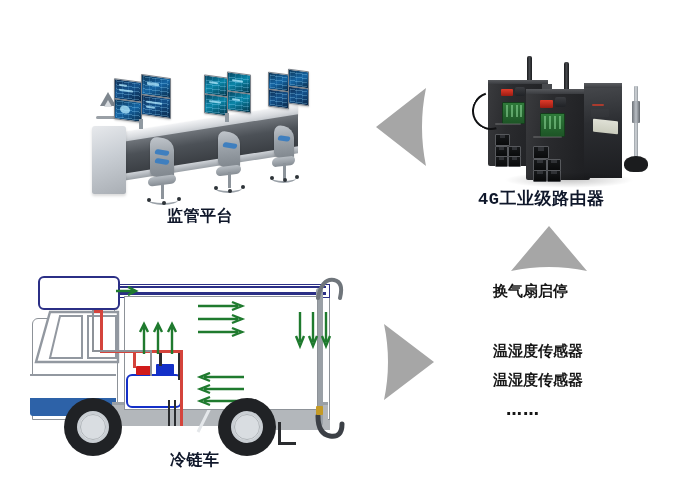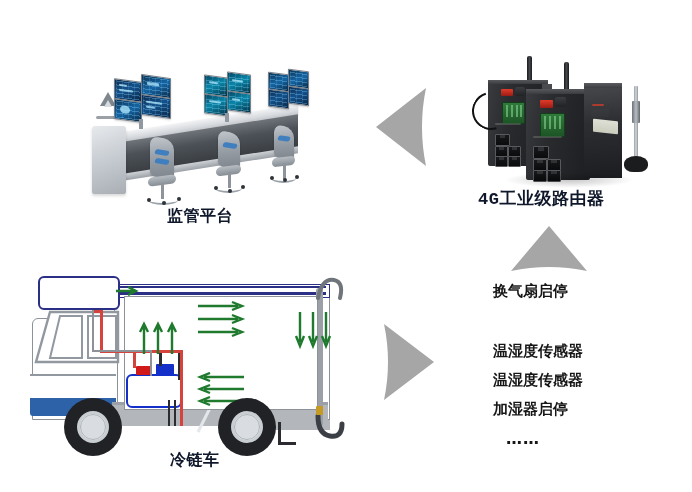--- a/index.html
+++ b/index.html
@@ -533,21 +533,20 @@
   </svg>
 
   <svg class="arrow" style="left:380px; top:322px;" width="56" height="80" viewBox="0 0 56 80">
     <path d="M54 40 L4 2 Q12 40 4 78 Z" fill="#a6a6a6"></path>
   </svg>
 
   <div class="datalist">
     <div class="row i1">换气扇启停</div>
     <div class="row i2">温湿度传感器</div>
     <div class="row i3">温湿度传感器</div>
-    <div class="row i4">加湿器启停</div>
     <div class="row ellipsis">……</div>
   </div>
 
   <div id="truck">
 
     <div class="tk-box-outline" style="left:86px; top:24px; width:214px; height:132px;"></div>
 
     <div class="tk-roofrail" style="left:86px; top:22px; width:214px; height:12px;"></div>
     <div class="tk-roofrail-fill" style="left:88px; top:30px; width:210px; height:3px;"></div>
     <div class="tk-roofrail-fill" style="left:88px; top:24px; width:210px; height:2px;"></div>

